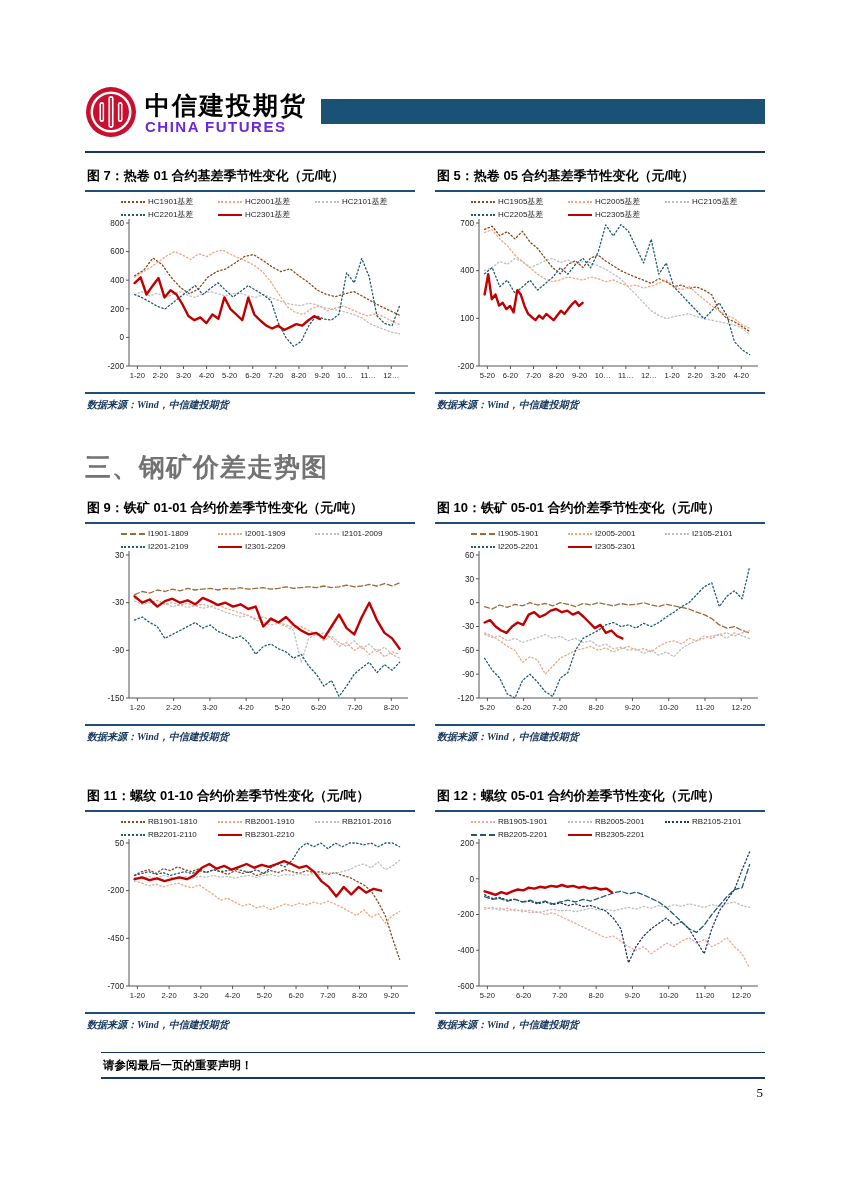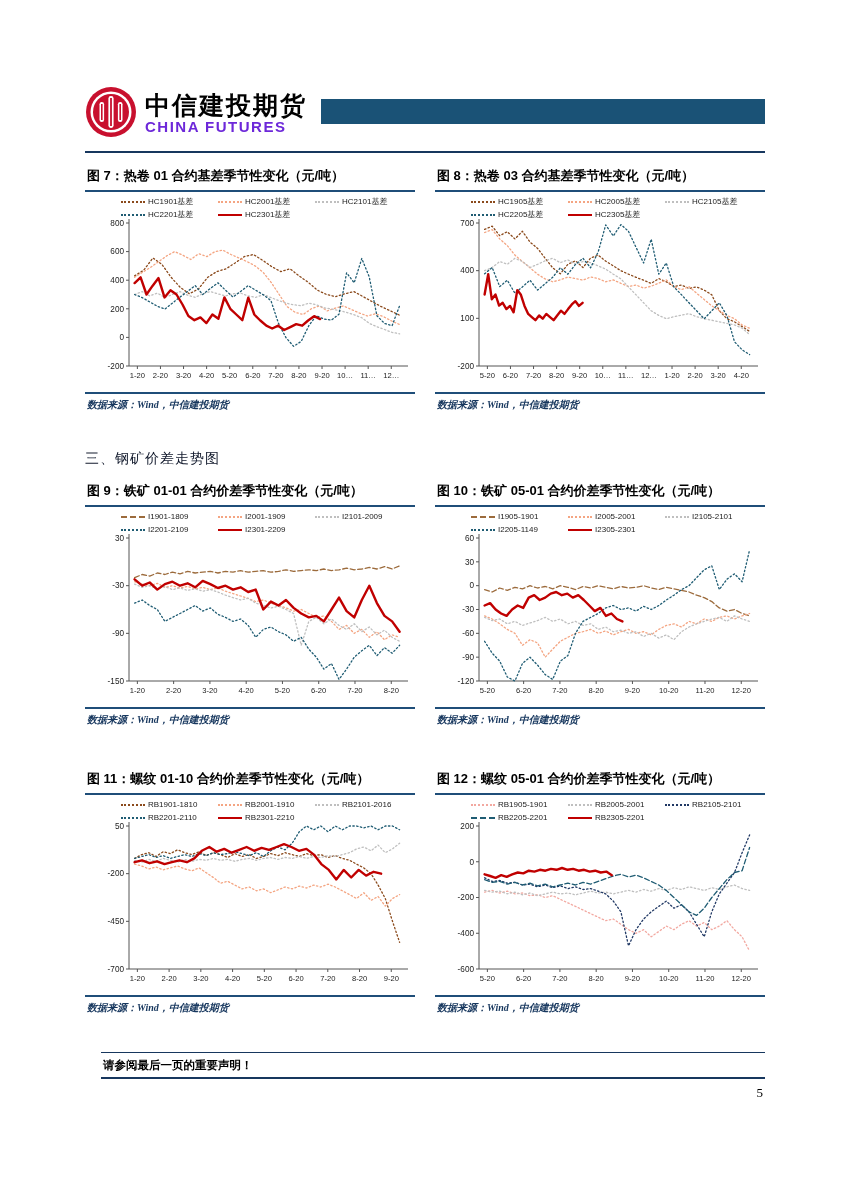--- a/index.html
+++ b/index.html
@@ -24,21 +24,21 @@
              padding:3px 0 5px 2px;border-bottom:2px solid #1F4E79;white-space:nowrap;}
   .chart-box{position:relative;height:198px;}
   .legend{position:absolute;left:36px;right:0;top:3px;display:flex;flex-wrap:wrap;}
   .legend-item{display:flex;align-items:center;width:33%;height:13px;overflow:hidden;}
   .lmark{display:inline-block;width:24px;height:0;margin-right:3px;flex:none;}
   .lname{font-size:8px;color:#1a1a1a;white-space:nowrap;}
   .fig-source{border-top:2px solid #1F4E79;margin-top:2px;padding:4px 0 0 2px;
               font-family:"Liberation Serif",serif;font-style:italic;font-weight:bold;
               font-size:10px;color:#17375E;}
 
-  .section-title{margin:38px 0 10px 0;font-size:14px;font-weight:normal;color:#0f172a;
+  .section-title{margin:38px 0 10px 0;font-size:26px;font-weight:bold;color:#737373;
                  font-family:"Liberation Sans",sans-serif;letter-spacing:1px;}
 
   .row-gap{margin-top:40px;}
 
   
   .footer{position:absolute;left:101px;right:85px;top:1052px;}
   .footer-rule1{border-top:1.5px solid #17375E;}
   .disclaimer{font-size:11.5px;font-weight:bold;font-family:"Liberation Serif",serif;
               padding:5px 0 4px 2px;}
   .footer-rule2{border-top:2.5px solid #17375E;}
@@ -145,21 +145,21 @@
               <text x="306.26" y="186" text-anchor="middle" font-size="7.6" fill="#222">12…</text>
               <polyline points="49.6,83.9 58.7,78.2 67.9,66.0 77.0,72.5 86.1,85.3 95.3,95.4 104.4,101.8 113.6,96.8 122.7,85.3 131.8,79.6 141.0,76.8 150.1,71.0 159.3,64.6 168.4,62.5 177.5,68.2 186.7,74.6 195.8,79.6 205.0,76.8 214.1,83.9 223.2,90.3 232.4,98.2 241.5,102.5 250.7,104.6 259.8,101.8 268.9,99.6 278.1,104.6 287.2,109.7 296.4,114.7 305.5,118.9 314.6,123.2" fill="none" stroke="#8B4A1C" stroke-width="1.3" stroke-linejoin="round" stroke-linecap="round" stroke-dasharray="1.4 2.4"></polyline>
               <polyline points="49.6,85.3 57.6,80.3 65.6,75.3 73.7,69.6 81.7,63.9 89.7,59.6 97.8,63.2 105.8,67.5 113.8,61.7 121.9,64.6 129.9,59.6 137.9,58.2 146.0,62.5 154.0,66.0 162.0,69.6 170.1,73.9 178.1,80.3 186.1,90.3 194.2,102.5 202.2,114.7 210.2,120.4 218.2,122.5 226.3,116.8 234.3,113.9 242.3,118.9 250.4,116.1 258.4,113.9 266.4,117.5 274.5,121.1 282.5,124.0 290.5,121.8 298.6,124.7 306.6,129.0 314.6,132.5" fill="none" stroke="#F4A582" stroke-width="1.3" stroke-linejoin="round" stroke-linecap="round" stroke-dasharray="1.4 2.4"></polyline>
               <polyline points="49.6,102.5 57.2,99.6 64.7,103.9 72.3,101.1 79.9,105.4 87.4,102.5 95.0,99.6 102.6,103.2 110.2,105.4 117.7,101.8 125.3,99.6 132.9,101.8 140.5,103.9 148.0,101.8 155.6,101.1 163.2,103.9 170.7,105.4 178.3,102.5 185.9,105.6 193.5,108.5 201.0,111.1 208.6,112.8 216.2,113.7 223.8,111.1 231.3,112.8 238.9,115.7 246.5,117.1 254.0,118.5 261.6,120.4 269.2,122.8 276.8,125.7 284.3,131.4 291.9,134.7 299.5,137.5 307.1,140.4 314.6,141.8" fill="none" stroke="#BFBFBF" stroke-width="1.3" stroke-linejoin="round" stroke-linecap="round" stroke-dasharray="1.4 2.4"></polyline>
               <polyline points="49.6,102.5 57.2,105.6 64.7,109.9 72.3,114.2 79.9,117.1 87.4,111.1 95.0,105.1 102.6,99.4 110.2,93.6 117.7,102.5 125.3,96.5 132.9,90.8 140.5,98.2 148.0,105.1 155.6,99.4 163.2,93.6 170.7,98.2 178.3,102.8 185.9,108.5 193.5,131.4 201.0,145.7 208.6,154.3 216.2,149.4 223.8,133.7 231.3,123.7 238.9,127.1 246.5,128.0 254.0,122.2 261.6,80.8 269.2,90.8 276.8,66.5 284.3,85.1 291.9,123.7 299.5,131.4 307.1,133.7 314.6,113.7" fill="none" stroke="#1F5C73" stroke-width="1.3" stroke-linejoin="round" stroke-linecap="round" stroke-dasharray="1.4 2.4"></polyline>
               <polyline points="49.6,91.1 55.6,85.3 61.5,102.5 67.5,93.9 73.5,86.1 79.5,105.4 85.5,98.2 91.5,102.5 97.5,112.5 103.4,124.0 109.4,128.2 115.4,125.4 121.4,131.1 127.4,122.5 133.4,126.8 139.4,105.4 145.3,116.8 151.3,122.5 157.3,128.2 163.3,105.6 169.3,122.5 175.3,128.5 181.3,133.7 187.2,136.5 193.2,133.7 199.2,138.0 205.2,135.1 211.2,132.2 217.2,133.7 223.1,128.5 229.1,124.2 235.1,127.1" fill="none" stroke="#C00000" stroke-width="2.4" stroke-linejoin="round" stroke-linecap="round"></polyline>
             </svg></div>
         <div class="fig-source">数据来源：Wind，中信建投期货</div>
       </div>
       <div class="figure">
-        <div class="fig-title">图 8：热卷 03 合约基差季节性变化（元/吨）</div>
+        <div class="fig-title">图 5：热卷 05 合约基差季节性变化（元/吨）</div>
         <div class="chart-box"><div class="legend">
               <span class="legend-item">
                 <span class="lmark" style="border-top: 2px dotted rgb(139, 74, 28);"></span>
                 <span class="lname">HC1905基差</span>
               </span>
               <span class="legend-item">
                 <span class="lmark" style="border-top: 2px dotted rgb(244, 165, 130);"></span>
                 <span class="lname">HC2005基差</span>
               </span>
               <span class="legend-item">
@@ -290,21 +290,21 @@
               <span class="legend-item">
                 <span class="lmark" style="border-top: 2px dotted rgb(244, 165, 130);"></span>
                 <span class="lname">I2005-2001</span>
               </span>
               <span class="legend-item">
                 <span class="lmark" style="border-top: 2px dotted rgb(191, 191, 191);"></span>
                 <span class="lname">I2105-2101</span>
               </span>
               <span class="legend-item">
                 <span class="lmark" style="border-top: 2px dotted rgb(31, 92, 115);"></span>
-                <span class="lname">I2205-1149</span>
+                <span class="lname">I2205-2201</span>
               </span>
               <span class="legend-item">
                 <span class="lmark" style="border-top: 2.5px solid rgb(192, 0, 0);"></span>
                 <span class="lname">I2305-2301</span>
               </span>
             </div><svg width="330" height="198" viewBox="0 0 330 198">
               <line x1="44" y1="27" x2="44" y2="174" stroke="#555" stroke-width="1"></line>
               <line x1="44" y1="174" x2="323" y2="174" stroke="#555" stroke-width="1"></line>
               <line x1="41" y1="31" x2="44" y2="31" stroke="#555" stroke-width="1"></line>
               <text x="39" y="33.8" text-anchor="end" font-size="8.2" fill="#222">60</text>

